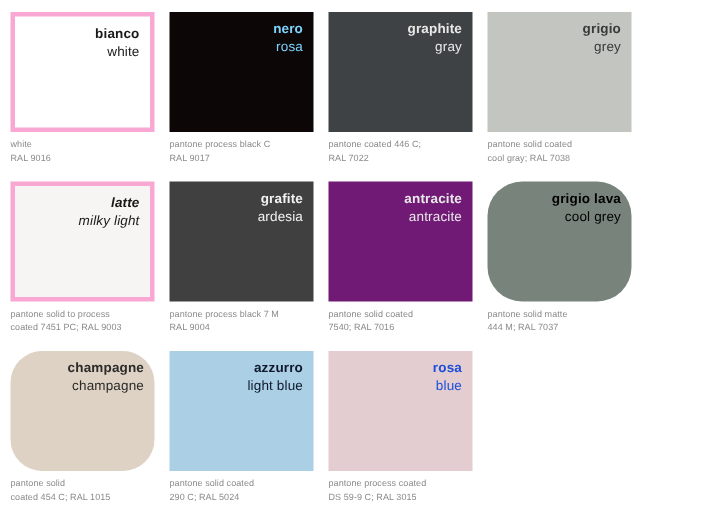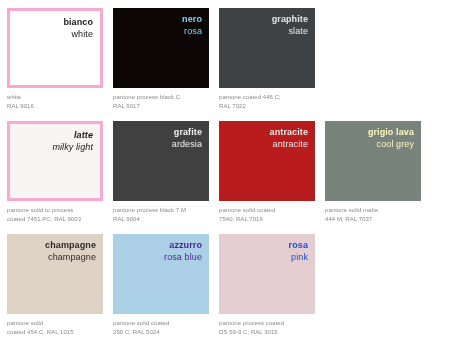--- a/index.html
+++ b/index.html
@@ -104,28 +104,38 @@
       </div>
       <div class="caption">
         <span class="caption-line">pantone process black C</span>
         <span class="caption-line">RAL 9017</span>
       </div>
     </div>
 
     <div class="swatch-cell">
       <div class="swatch-chip" style="background:#3f4244;color:#e8e8e8;">
         <span class="chip-name-it">graphite</span>
-        <span class="chip-name-en">slate</span>
+        <span class="chip-name-en">gray</span>
       </div>
       <div class="caption">
         <span class="caption-line">pantone coated 446 C;</span>
         <span class="caption-line">RAL 7022</span>
       </div>
     </div>
 
+    <div class="swatch-cell">
+      <div class="swatch-chip" style="background:#c3c5c0;color:#3a3a3a;">
+        <span class="chip-name-it">grigio</span>
+        <span class="chip-name-en">grey</span>
+      </div>
+      <div class="caption">
+        <span class="caption-line">pantone solid coated</span>
+        <span class="caption-line">cool gray; RAL 7038</span>
+      </div>
+    </div>
 
   </div>
 
   <div class="swatch-row">
 
     <div class="swatch-cell">
       <div class="swatch-chip bordered" style="background:#f7f5f4;color:#1a1a1a;font-style:italic;">
         <span class="chip-name-it">latte</span>
         <span class="chip-name-en">milky light</span>
       </div>
@@ -140,71 +150,71 @@
         <span class="chip-name-it">grafite</span>
         <span class="chip-name-en">ardesia</span>
       </div>
       <div class="caption">
         <span class="caption-line">pantone process black 7 M</span>
         <span class="caption-line">RAL 9004</span>
       </div>
     </div>
 
     <div class="swatch-cell">
-      <div class="swatch-chip" style="background:#b91c1c;color:#e8e8e8;padding-left:20px;">
+      <div class="swatch-chip" style="background:#701a75;color:#e8e8e8;padding-left:20px;">
         <span class="chip-name-it">antracite</span>
         <span class="chip-name-en">antracite</span>
       </div>
       <div class="caption">
         <span class="caption-line">pantone solid coated</span>
         <span class="caption-line">7540; RAL 7016</span>
       </div>
     </div>
 
     <div class="swatch-cell">
-      <div class="swatch-chip" style="background:#78847b;color:#fef9c3;">
+      <div class="swatch-chip" style="background:#78847b;color:#000000;border-radius:23px;">
         <span class="chip-name-it">grigio lava</span>
         <span class="chip-name-en">cool grey</span>
       </div>
       <div class="caption">
         <span class="caption-line">pantone solid matte</span>
         <span class="caption-line">444 M; RAL 7037</span>
       </div>
     </div>
 
   </div>
 
   <div class="swatch-row">
 
     <div class="swatch-cell">
-      <div class="swatch-chip" style="background:#ded2c4;color:#2b2b2b;">
+      <div class="swatch-chip" style="background:#ded2c4;color:#2b2b2b;border-radius:21px;">
         <span class="chip-name-it">champagne</span>
         <span class="chip-name-en">champagne</span>
       </div>
       <div class="caption">
         <span class="caption-line">pantone solid</span>
         <span class="caption-line">coated 454 C; RAL 1015</span>
       </div>
     </div>
 
     <div class="swatch-cell">
-      <div class="swatch-chip" style="background:#abd0e6;color:#4c1d95;">
+      <div class="swatch-chip" style="background:#abd0e6;color:#0f172a;">
         <span class="chip-name-it">azzurro</span>
-        <span class="chip-name-en">rosa blue</span>
+        <span class="chip-name-en">light blue</span>
       </div>
       <div class="caption">
         <span class="caption-line">pantone solid coated</span>
         <span class="caption-line">290 C; RAL 5024</span>
       </div>
     </div>
 
     <div class="swatch-cell">
       <div class="swatch-chip" style="background:#e3cdd0;color:#1d4ed8;">
         <span class="chip-name-it">rosa</span>
-        <span class="chip-name-en">pink</span>
+        <span class="chip-name-en">blue</span>
       </div>
       <div class="caption">
         <span class="caption-line">pantone process coated</span>
         <span class="caption-line">DS 59-9 C; RAL 3015</span>
       </div>
     </div>
 
     <div class="swatch-cell"></div>
 
   </div>

